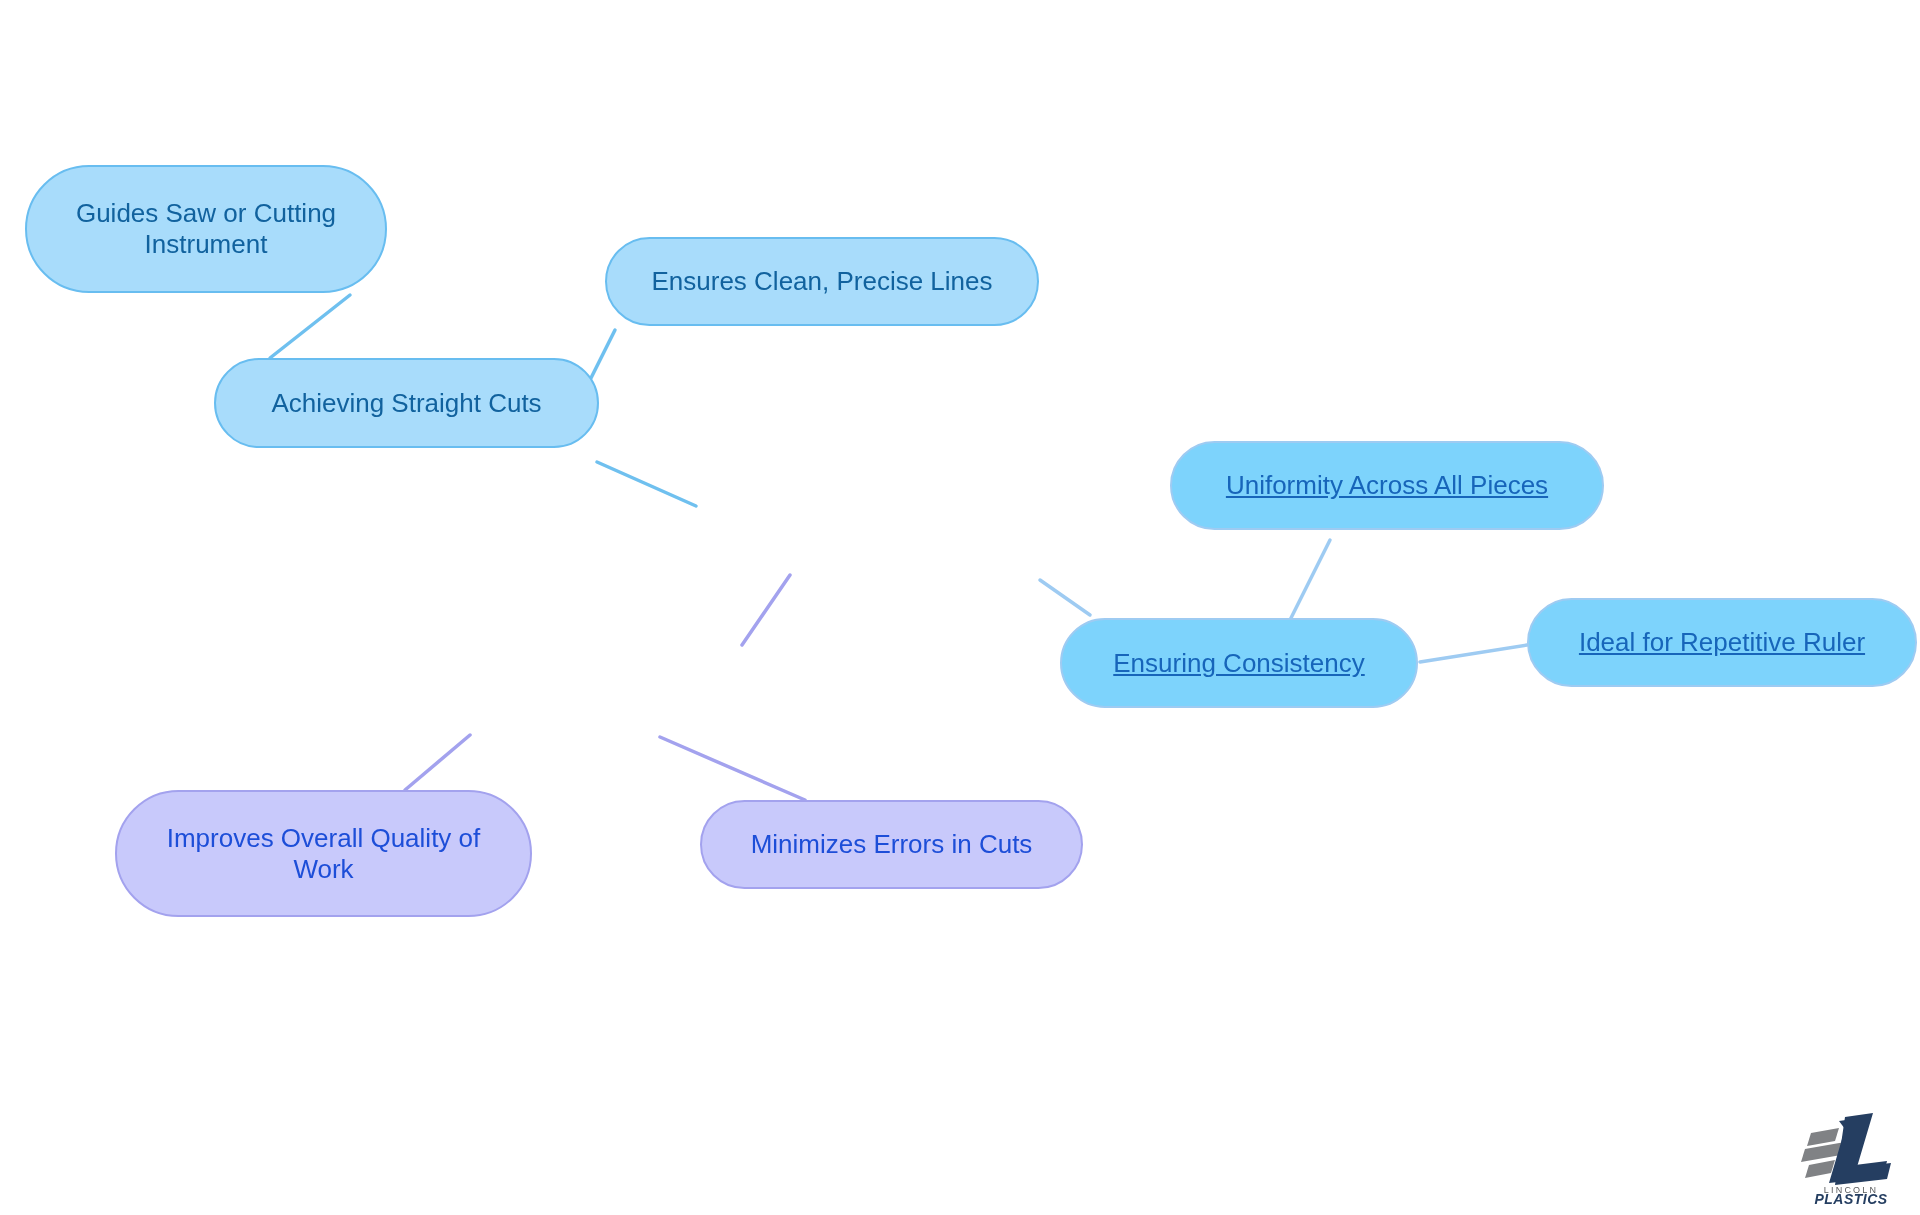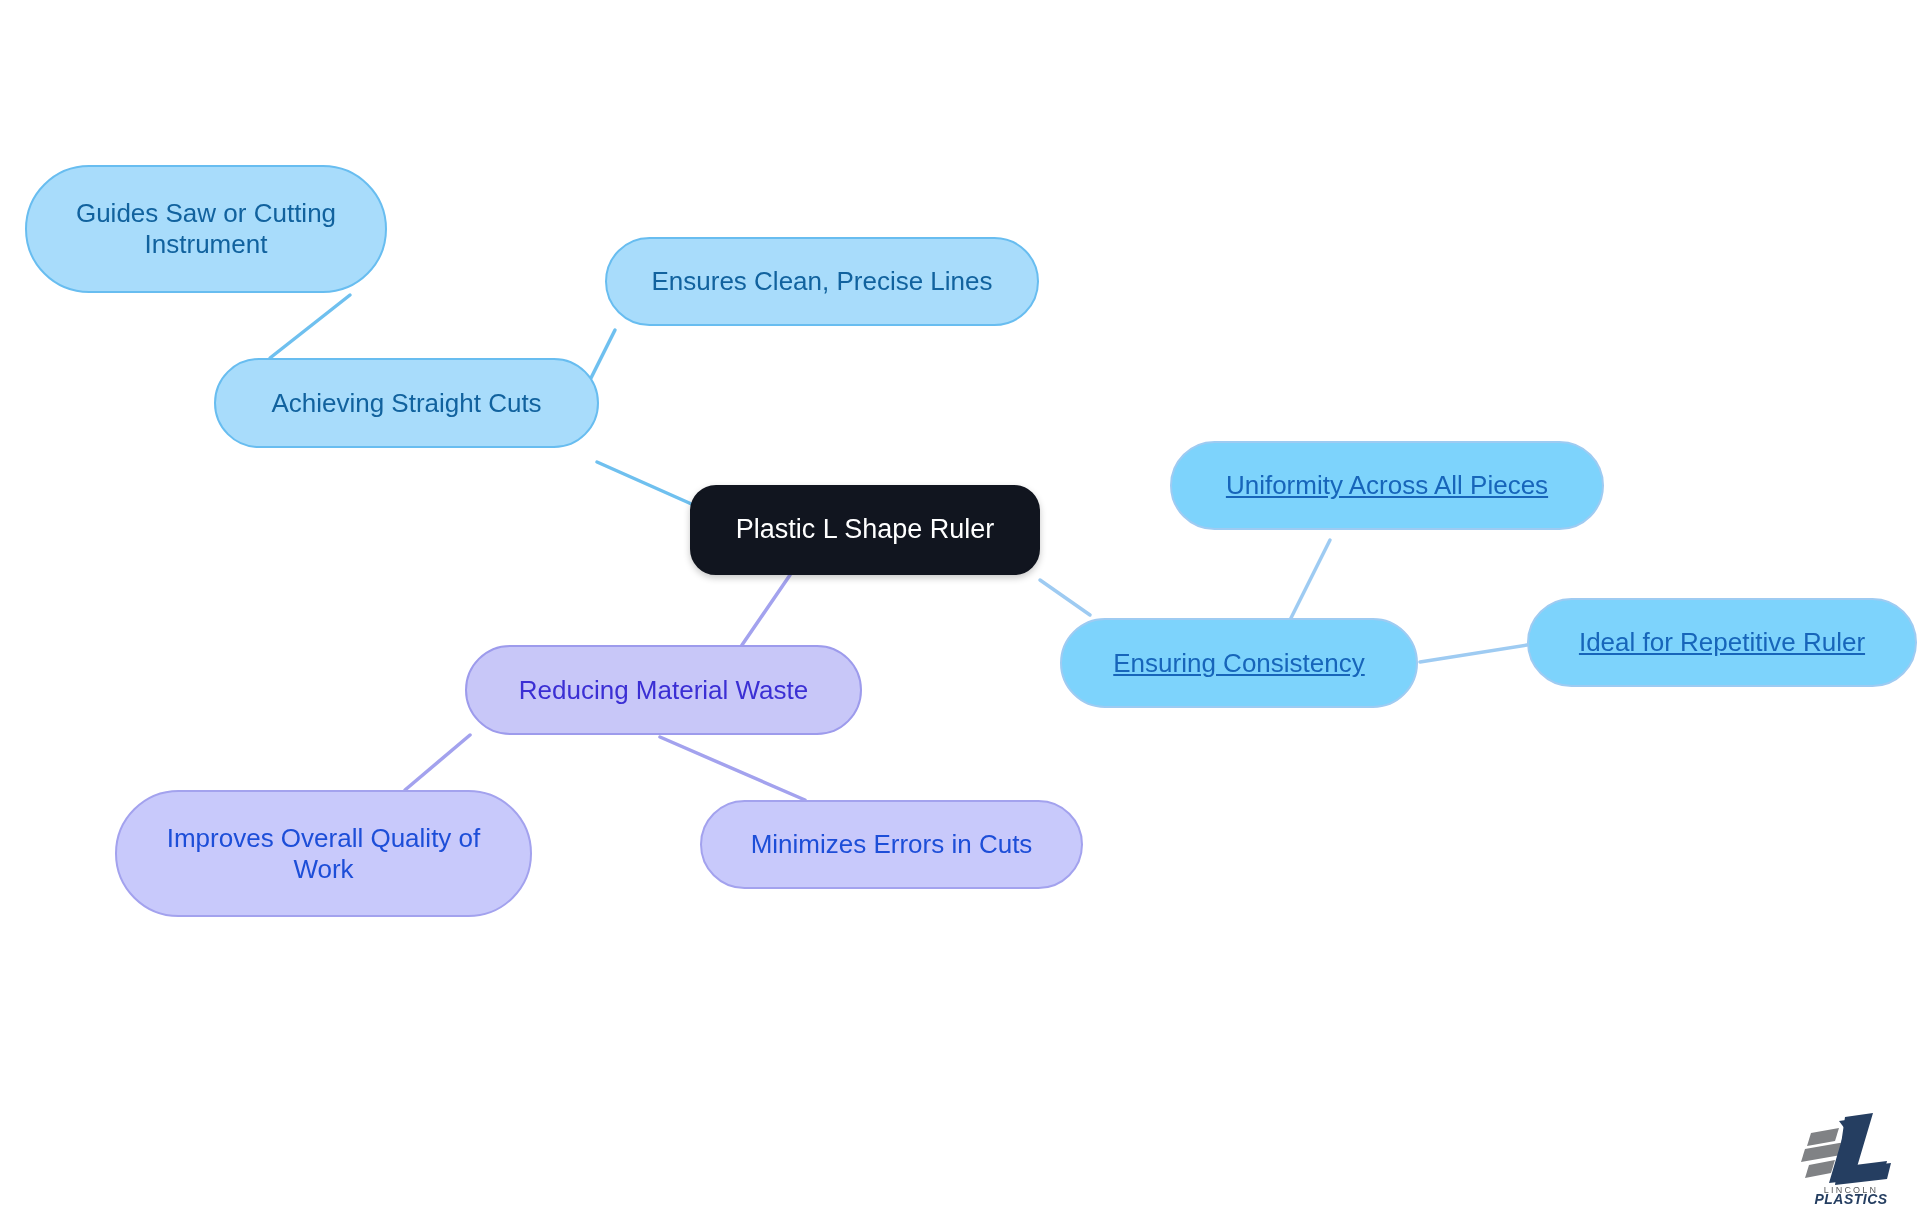--- a/index.html
+++ b/index.html
@@ -110,23 +110,20 @@
 
     <path d="M 1420 662 L 1527 645" fill="none" stroke="#9ecbf2" stroke-width="3.5" stroke-linecap="round"></path>
 
     <path d="M 790 575 L 742 645" fill="none" stroke="#a3a2ee" stroke-width="3.5" stroke-linecap="round"></path>
 
     <path d="M 470 735 L 405 790" fill="none" stroke="#a3a2ee" stroke-width="3.5" stroke-linecap="round"></path>
 
     <path d="M 660 737 L 805 800" fill="none" stroke="#a3a2ee" stroke-width="3.5" stroke-linecap="round"></path>
   </svg>
 
-  <div class="node node-root" style="left:690px; top:485px; width:350px; height:90px;">
-    <span class="label">Plastic L Shape Ruler</span>
-  </div>
 
   <div class="node node-blue-a" style="left:214px; top:358px; width:385px; height:90px;">
     <span class="label">Achieving Straight Cuts</span>
   </div>
 
   <div class="node node-blue-a" style="left:25px; top:165px; width:362px; height:128px;">
     <span class="label">Guides Saw or Cutting
 Instrument</span>
   </div>
 
@@ -139,23 +136,20 @@
   </div>
 
   <div class="node node-blue-b" style="left:1170px; top:441px; width:434px; height:89px;">
     <span class="label">Uniformity Across All Pieces</span>
   </div>
 
   <div class="node node-blue-b" style="left:1527px; top:598px; width:390px; height:89px;">
     <span class="label">Ideal for Repetitive Ruler</span>
   </div>
 
-  <div class="node node-purple-a" style="left:465px; top:645px; width:397px; height:90px;">
-    <span class="label">Reducing Material Waste</span>
-  </div>
 
   <div class="node node-purple-b" style="left:115px; top:790px; width:417px; height:127px;">
     <span class="label">Improves Overall Quality of
 Work</span>
   </div>
 
   <div class="node node-purple-b" style="left:700px; top:800px; width:383px; height:89px;">
     <span class="label">Minimizes Errors in Cuts</span>
   </div>
 

